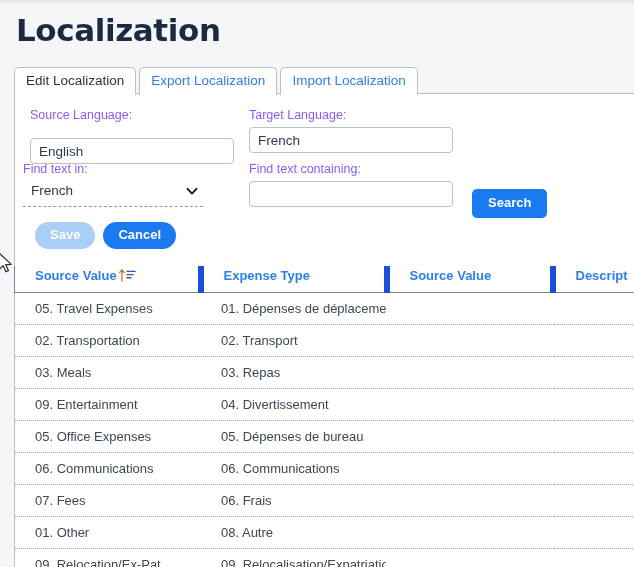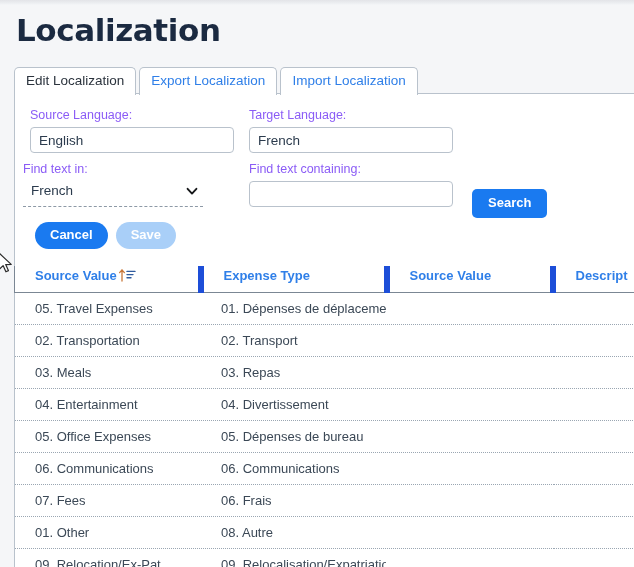--- a/index.html
+++ b/index.html
@@ -109,21 +109,21 @@
     border: 1px solid #b9c2cc;
     border-radius: 4px;
     height: 26px;
     font-size: 13.5px;
     color: #2b3b4d;
     padding: 0 8px;
     background: #fff;
     font-family: "Liberation Sans", sans-serif;
     outline: none;
   }
-  .text-input.w-left { width: 204px; }
+  .text-input.w-left { width: 204px; margin-top: 11px; }
   .text-input.w-right { width: 204px; }
 
   
   .select-wrap {
     position: relative;
     width: 180px;
     border-bottom: 1px dashed #8d99a6;
     padding: 0 0 5px 0;
   }
   .select-value {
@@ -274,22 +274,22 @@
         <label class="field-label">Find text containing:</label>
         <input class="text-input w-right" type="text" value="" style="">
       </div>
       <div class="field" style="left:457px; top:37px;border-radius:11px;">
         <button class="btn btn-search">Search</button>
       </div>
     </div>
 
     <div class="form-row" style="height:46px;">
       <div class="field" style="left:20px; top:12px; display:flex; gap:8px;">
+        <button class="btn btn-disabled">Save</button>
         <button class="btn btn-primary">Cancel</button>
-        <button class="btn btn-disabled">Save</button>
       </div>
     </div>
 
   </div>
 
   <div class="table-wrap">
     <table class="loc-table">
       <colgroup>
         <col class="col-a">
           <col class="col-b">
@@ -320,21 +320,21 @@
           <td></td>
           <td></td>
         </tr>
         <tr>
           <td>03. Meals</td>
           <td>03. Repas</td>
           <td></td>
           <td></td>
         </tr>
         <tr>
-          <td>04. Entertainment</td>
+          <td>09. Entertainment</td>
           <td>04. Divertissement</td>
           <td></td>
           <td></td>
         </tr>
         <tr>
           <td>05. Office Expenses</td>
           <td>05. Dépenses de bureau</td>
           <td></td>
           <td></td>
         </tr>

